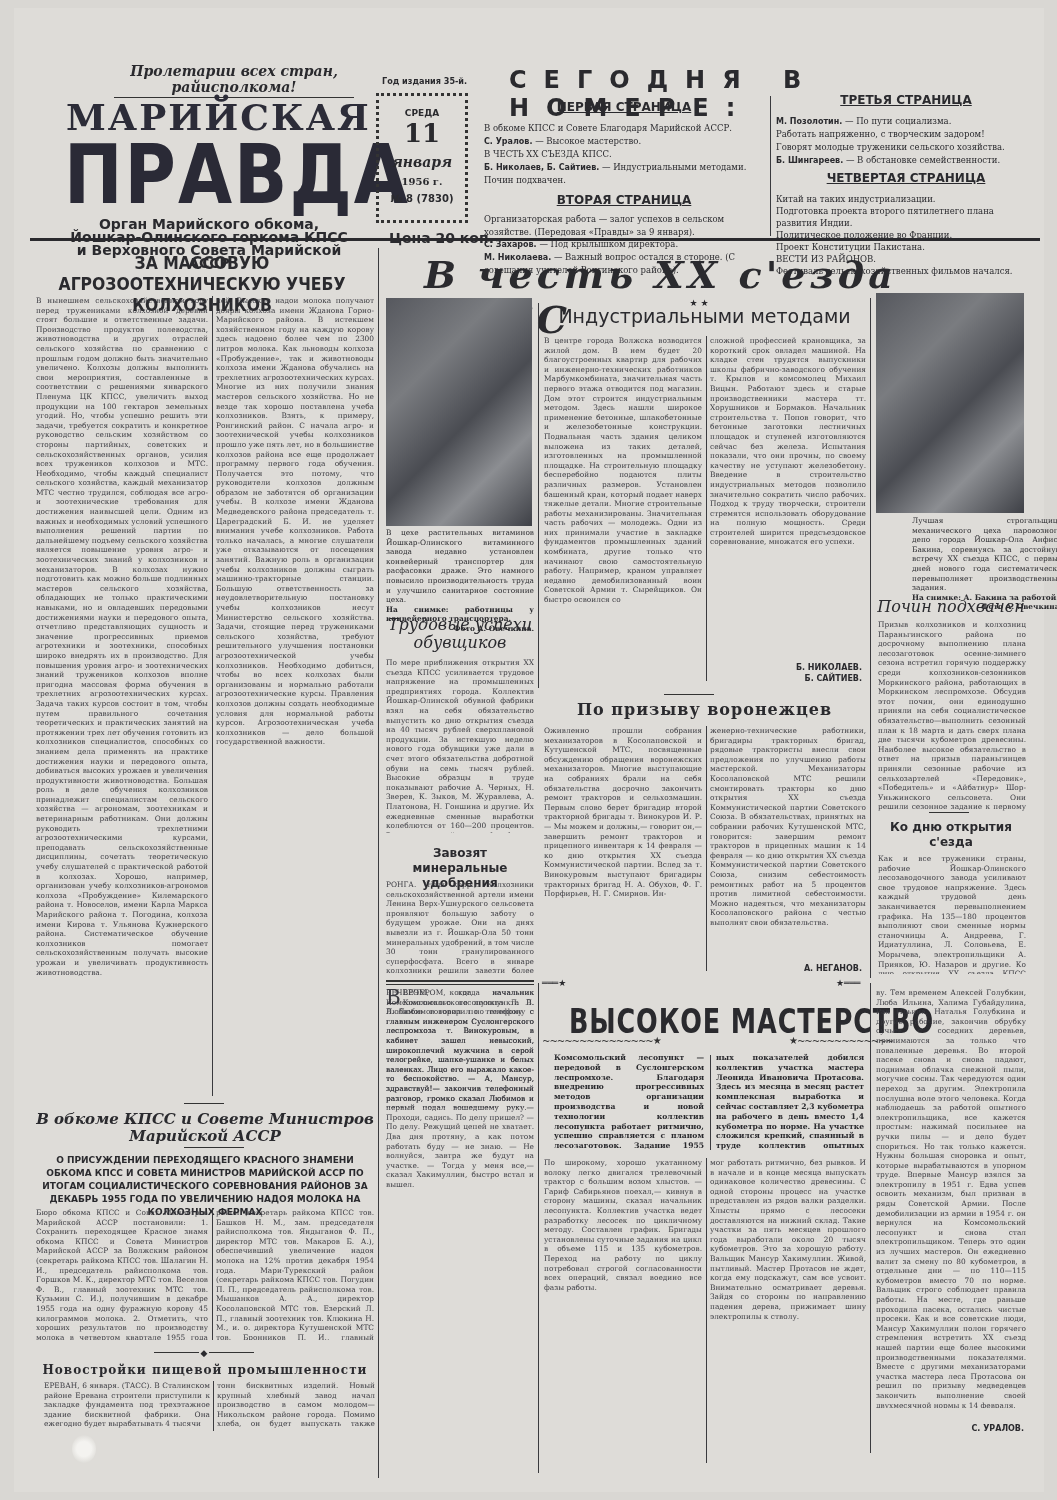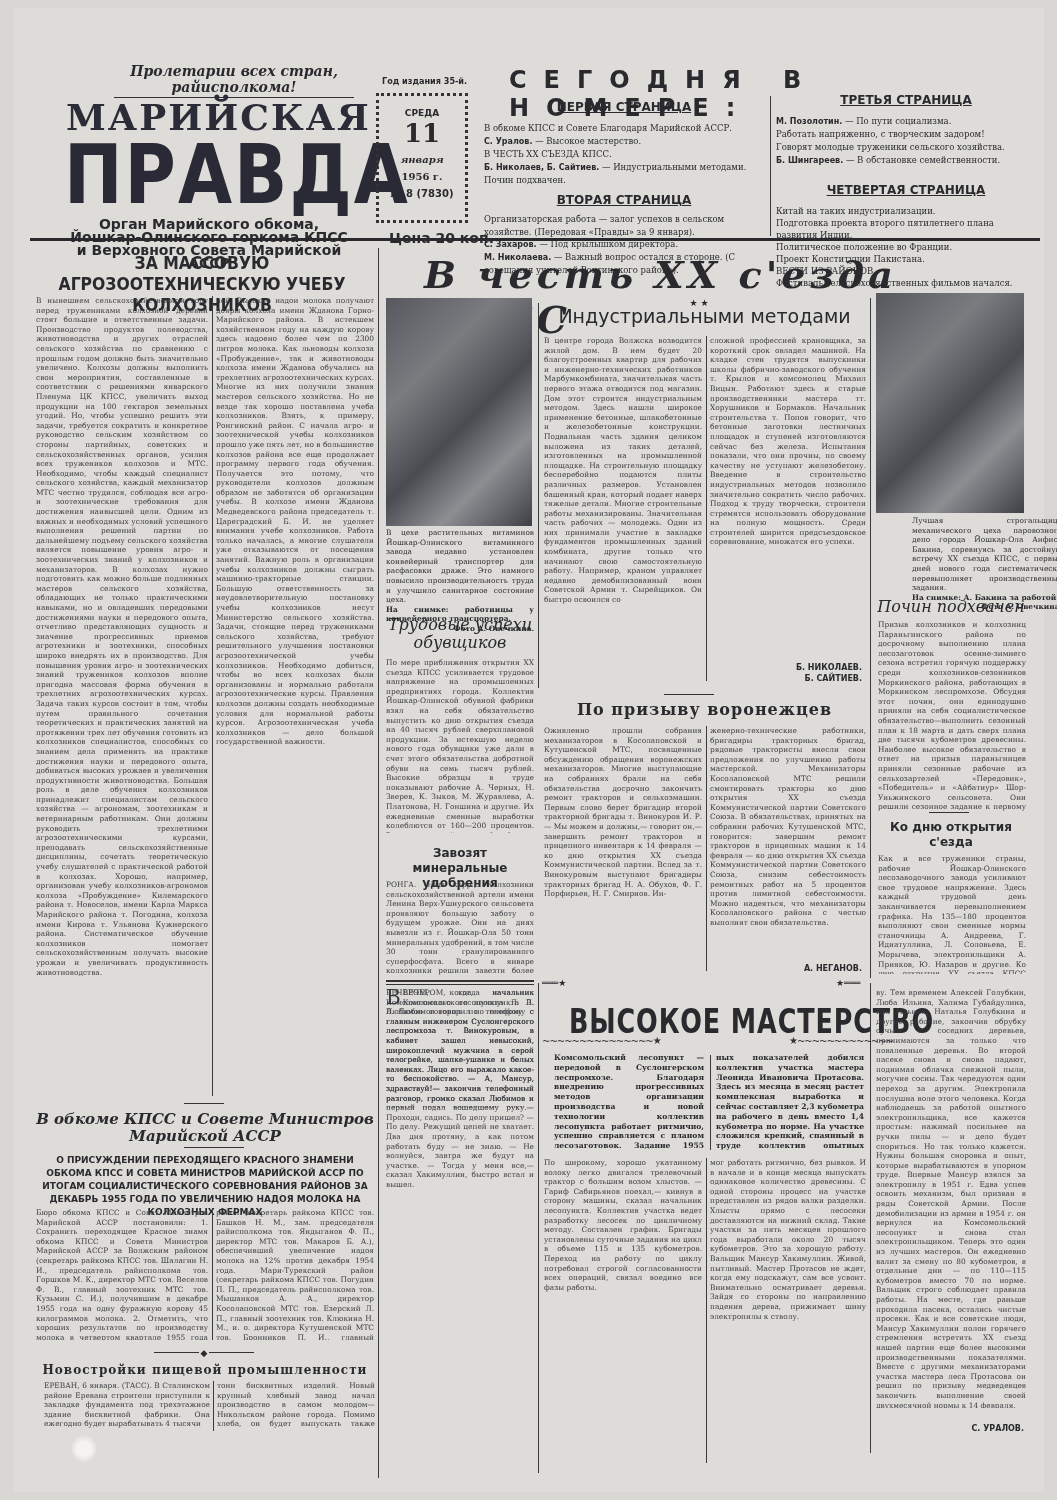--- a/index.html
+++ b/index.html
@@ -30,21 +30,21 @@
     font-family: "DejaVu Sans", sans-serif; font-weight: bold; color: #2a2a36; letter-spacing: 2px;
     transform: scaleY(1.18); transform-origin: top;
   }
   .organ { left: 50px; top: 210px; width: 290px; text-align: center; font-size: 14px; font-weight: bold; line-height: 13px; font-family: "DejaVu Sans", sans-serif; }
   .datebox {
     left: 362px; top: 85px; width: 92px; height: 130px; border: 3px dotted #333; text-align: center;
     font-family: "DejaVu Sans", sans-serif;
   }
   .datebox .dow { font-size: 9px; font-weight: bold; margin-top: 12px; }
   .datebox .day { font-size: 26px; font-weight: bold; font-family: "DejaVu Serif", serif; }
-  .datebox .mon { font-size: 10px; font-weight: bold; font-style: italic; font-family: "DejaVu Serif", serif; margin-top: 6px;}
+  .datebox .mon { font-size: 14px; font-weight: bold; font-style: italic; font-family: "DejaVu Serif", serif; margin-top: 6px;}
   .datebox .yr { font-size: 10px; font-weight: bold; margin-top: 6px; font-family: "DejaVu Serif", serif; }
   .datebox .num { font-size: 10px; font-weight: bold; margin-top: 6px; }
   .price { left: 375px; top: 222px; font-size: 14px; font-weight: bold; font-family: "DejaVu Sans", sans-serif; }
   .rule { background: #2a2a2e; height: 2px; }
   .vrule { background: #3a3a3e; width: 1px; }
   .today-title {
     left: 495px; top: 58px; width: 540px; font-family: "DejaVu Sans", sans-serif; font-size: 24px; font-weight: bold; letter-spacing: 17px;
   }
   .pg-h { font-family: "DejaVu Sans", sans-serif; font-size: 12px; font-weight: bold; text-align: center; text-decoration: underline; }
   .toc { font-size: 8.5px; line-height: 12px; font-family: "DejaVu Serif", serif; }
@@ -121,21 +121,21 @@
   <div class="abs vrule" style="left:756px; top:88px; height:140px;"></div>
 
   <div class="abs" style="left:762px; top:85px; width:260px;">
     <div class="pg-h">ТРЕТЬЯ СТРАНИЦА</div>
     <div class="toc" style="margin-top:8px;">
       <div><b>М. Позолотин.</b> <span>— По пути социализма.</span></div>
       <div><b></b> <span>Работать напряженно, с творческим задором!</span></div>
       <div><b></b> <span>Говорят молодые труженики сельского хозяйства.</span></div>
       <div><b>Б. Шингареев.</b> <span>— В обстановке семейственности.</span></div>
     </div>
-    <div class="pg-h" style="margin-top:16px;">ЧЕТВЕРТАЯ СТРАНИЦА</div>
+    <div class="pg-h" style="margin-top:4px;">ЧЕТВЕРТАЯ СТРАНИЦА</div>
     <div class="toc" style="margin-top:8px;">
       <div><span>Китай на таких индустриализации.</span></div>
       <div><span>Подготовка проекта второго пятилетнего плана развития Индии.</span></div>
       <div><span>Политическое положение во Франции.</span></div>
       <div><span>Проект Конституции Пакистана.</span></div>
       <div><span>ВЕСТИ ИЗ РАЙОНОВ.</span></div>
       <div><span>Фестиваль сельскохозяйственных фильмов начался.</span></div>
     </div>
   </div>
 

